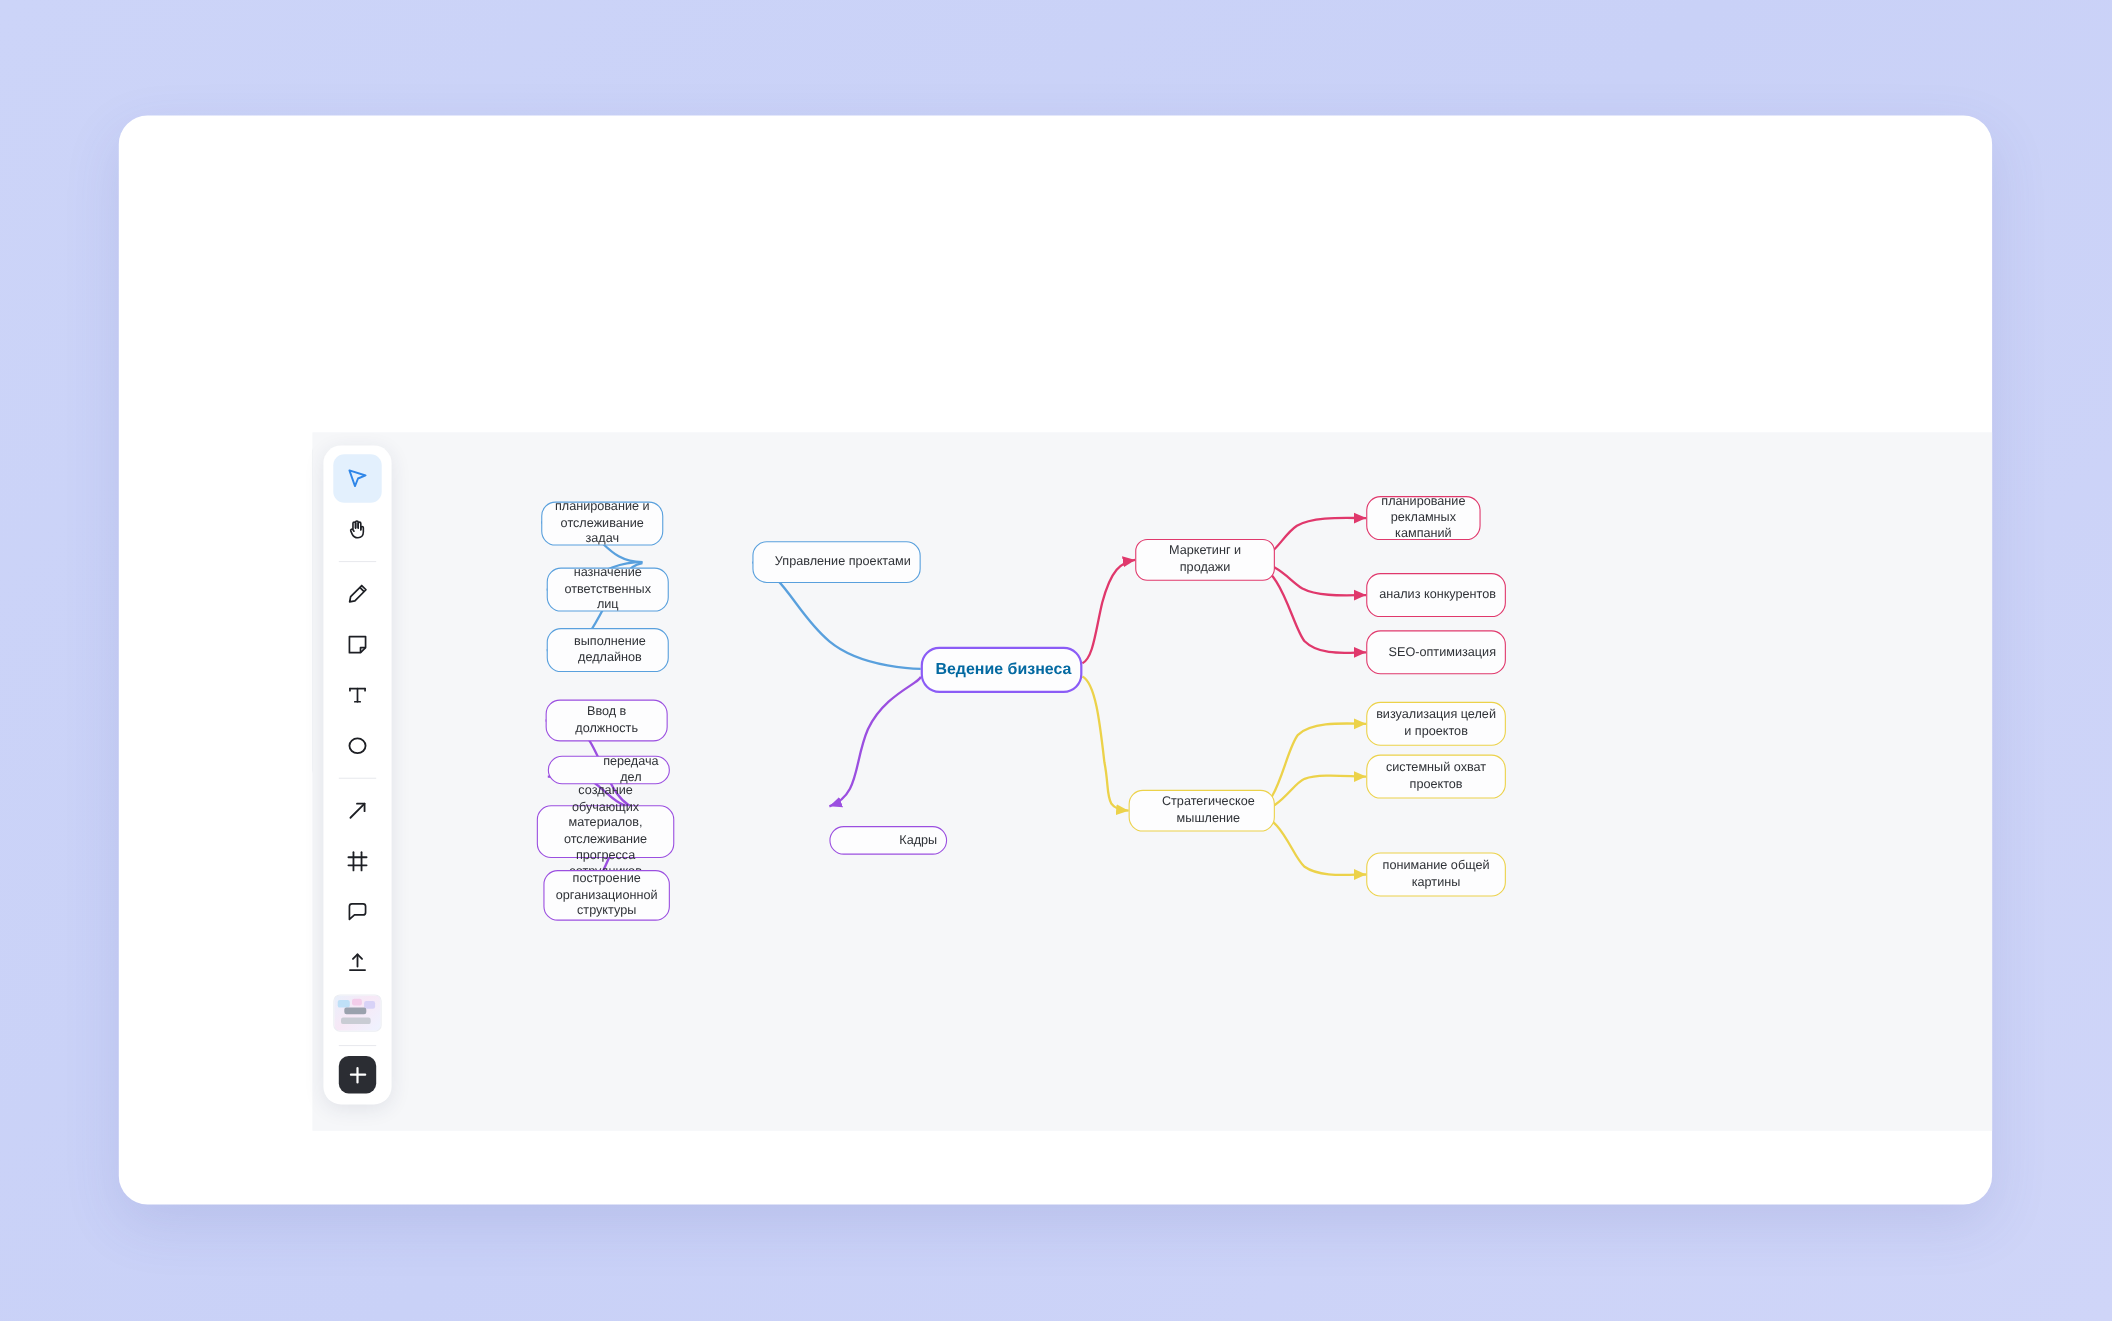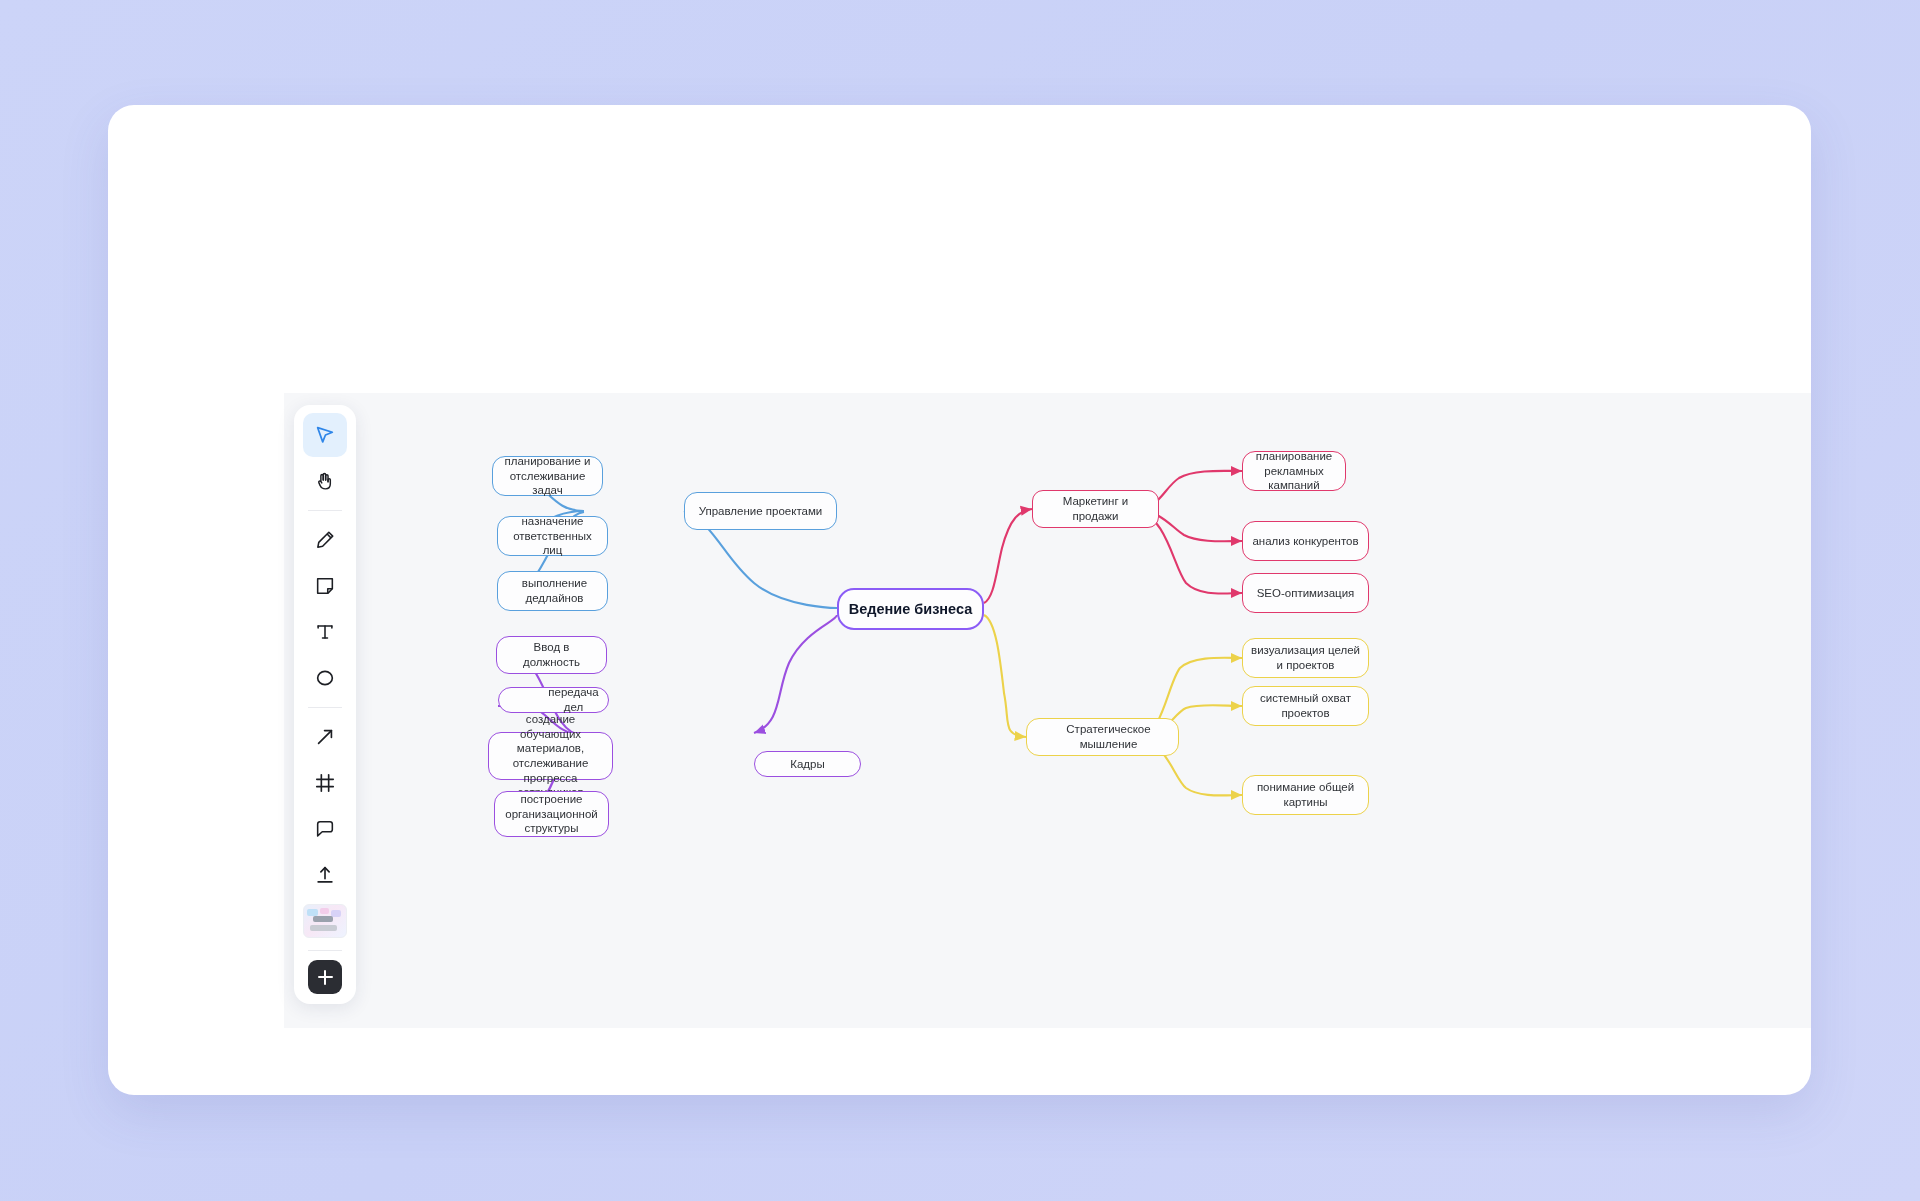--- a/index.html
+++ b/index.html
@@ -56,31 +56,31 @@
   }
   .tool-plus:after{
     content:"";position:absolute;width:2.4px;height:15px;background:#fff;border-radius:2px;
   }
   .tool-plus{position:relative;}
   
   .map-svg{position:absolute;left:0;top:0;width:1575px;height:635px;}
   .node{
     position:absolute;box-sizing:border-box;
     background:#fdfdfe;border:1.6px solid #888;border-radius:13px;
-    display:flex;align-items:center;justify-content:center;text-align:center;
+    display:flex;align-items:center;justify-content:flex-end;text-align:center;
     font-size:11.5px;line-height:1.28;color:#2f3237;
     padding:4px 8px;z-index:3;cursor:pointer;
   }
   .node.blue{border-color:#59a0dd;}
   .node.purple{border-color:#9b4fe0;}
   .node.red{border-color:#e0386c;}
   .node.yellow{border-color:#ecd24a;}
   .node.center{
     border-color:#8b5cf6;border-width:2px;border-radius:17px;
-    font-weight:bold;font-size:14.5px;color:#0f172a;
+    font-weight:bold;font-size:14.5px;color:#0369a1;
   }
   .wm{
     position:absolute;right:118px;bottom:-4px;
     font-size:11px;color:#d8dade;letter-spacing:.4px;
     white-space:nowrap;overflow:hidden;height:10px;
   }
 </style>
 </head>
 <body>
 
@@ -171,21 +171,21 @@
     <div class="node red" style="left:958px;top:58px;width:104px;height:40px;">
       <span>планирование рекламных кампаний</span>
     </div>
     <div class="node red" style="left:958px;top:128px;width:127px;height:40px;">
       <span>анализ конкурентов</span>
     </div>
     <div class="node red" style="left:958px;top:180px;width:127px;height:40px;">
       <span>SEO-оптимизация</span>
     </div>
 
-    <div class="node yellow" style="left:742px;top:325px;width:153px;height:38px;padding-left:20px;">
+    <div class="node yellow" style="left:742px;top:325px;width:133px;height:38px;padding-left:20px;">
       <span>Стратегическое мышление</span>
     </div>
     <div class="node yellow" style="left:958px;top:245px;width:127px;height:40px;">
       <span>визуализация целей и проектов</span>
     </div>
     <div class="node yellow" style="left:958px;top:293px;width:127px;height:40px;">
       <span>системный охват проектов</span>
     </div>
     <div class="node yellow" style="left:958px;top:382px;width:127px;height:40px;">
       <span>понимание общей картины</span>

